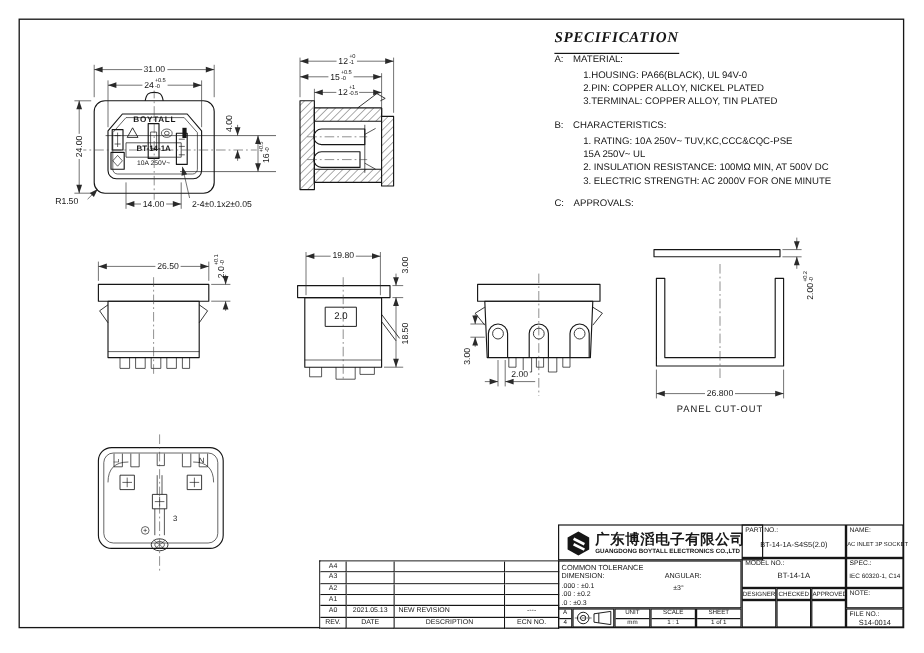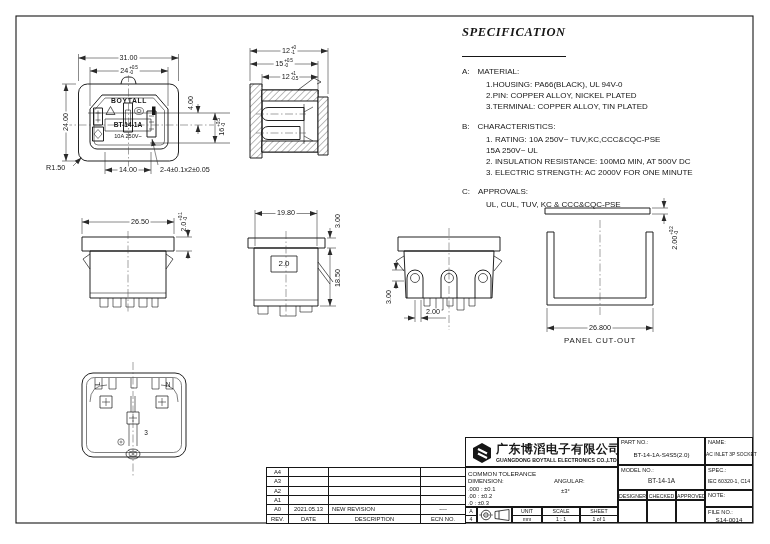--- a/index.html
+++ b/index.html
@@ -18,21 +18,21 @@
   .brand{font-weight:bold;font-size:6.8px;letter-spacing:0.6px;}
   .model{font-weight:bold;font-size:6.6px;}
   .rating{font-size:5.6px;}
   .mark20{font-size:8px;}
   .caption{font-size:7.8px;letter-spacing:0.8px;}
   .rlab{font-size:6.5px;}
 
   
   .spec{position:absolute;left:462px;top:22px;width:294px;z-index:2;}
   .spec-title{display:inline-block;font:700 italic 12.5px "Liberation Serif",serif;
-              letter-spacing:0.6px;border-bottom:1.6px solid #161616;padding-bottom:16px;margin-bottom:10px;}
+              letter-spacing:0.6px;border-bottom:1.6px solid #161616;padding-bottom:5px;margin-bottom:0;}
   .sec{margin-bottom:9px;}
   .shead{display:flex;gap:8px;font-size:8px;margin-bottom:3px;}
   .sline{font-size:8px;line-height:11.2px;margin-left:24px;}
   .sline.ind{}
 
   
   .cell{position:absolute;border:1px solid #161616;box-sizing:border-box;z-index:2;}
   .cl{position:absolute;left:2px;top:1px;font-size:5.6px;white-space:nowrap;}
   .cv{position:absolute;left:0;right:0;text-align:center;white-space:nowrap;}
   .half{height:7px;line-height:7px;text-align:center;font-size:5.2px;}
@@ -309,21 +309,20 @@
       <div class="sline">1. RATING: 10A 250V~ TUV,KC,CCC&amp;CQC-PSE</div>
       <div class="sline ind">15A 250V~ UL</div>
       <div class="sline">2. INSULATION RESISTANCE: 100MΩ MIN, AT 500V DC</div>
       <div class="sline">3. ELECTRIC STRENGTH: AC 2000V FOR ONE MINUTE</div>
     </div>
     <div class="sec">
       <div class="shead">
           <span>C:</span>
           <span>APPROVALS:</span>
         </div>
-      <div class="sline">UL, CUL, TUV, KC &amp; CCC&amp;CQC-PSE</div>
     </div>
   </div>
 
   <div class="rev">
     <div>A4</div>
       <div></div>
       <div></div>
       <div></div>
     <div>A3</div>
       <div></div>
@@ -340,21 +339,21 @@
     <div>A0</div>
       <div>2021.05.13</div>
       <div class="dl">NEW REVISION</div>
       <div>----</div>
     <div>REV.</div>
       <div>DATE</div>
       <div>DESCRIPTION</div>
       <div>ECN NO.</div>
   </div>
 
-  <div class="cell" style="left:465px;top:437px;width:153px;height:30px">
+  <div class="cell" style="left:465px;top:437px;width:171px;height:30px">
     <svg width="22" height="22" style="position:absolute;left:5px;top:4px" viewBox="0 0 22 22">
       <polygon points="11,1 20,6 20,16 11,21 2,16 2,6" fill="#161616"></polygon>
       <path d="M7,7 L16,11.5 M7,11.5 L16,16" stroke="#fff" stroke-width="2.2"></path>
     </svg>
     <span class="abs" style="left:30px;top:3px;font-size:12px;font-weight:bold;letter-spacing:0.5px">广东博滔电子有限公司</span>
     <span class="abs" style="left:30px;top:19px;font-size:5.2px;font-weight:bold">GUANGDONG BOYTALL ELECTRONICS CO.,LTD</span>
   </div>
 
   <div class="cell" style="left:465px;top:467px;width:153px;height:40px">
     <span class="abs" style="left:2px;top:2px;font-size:6.2px">COMMON TOLERANCE</span>

